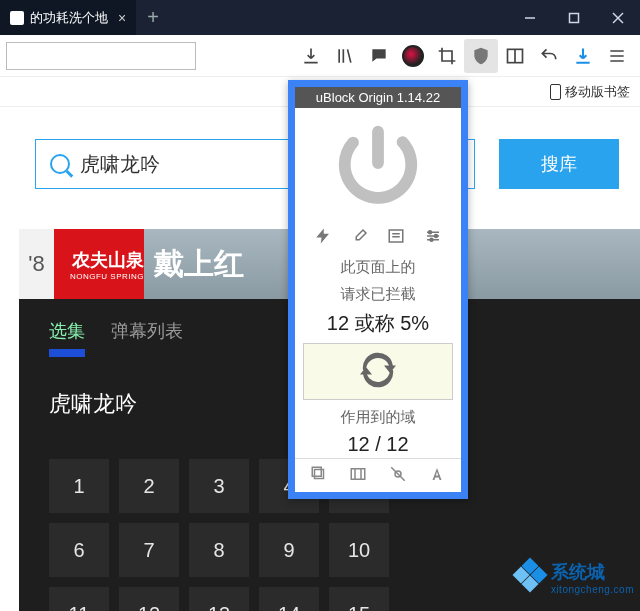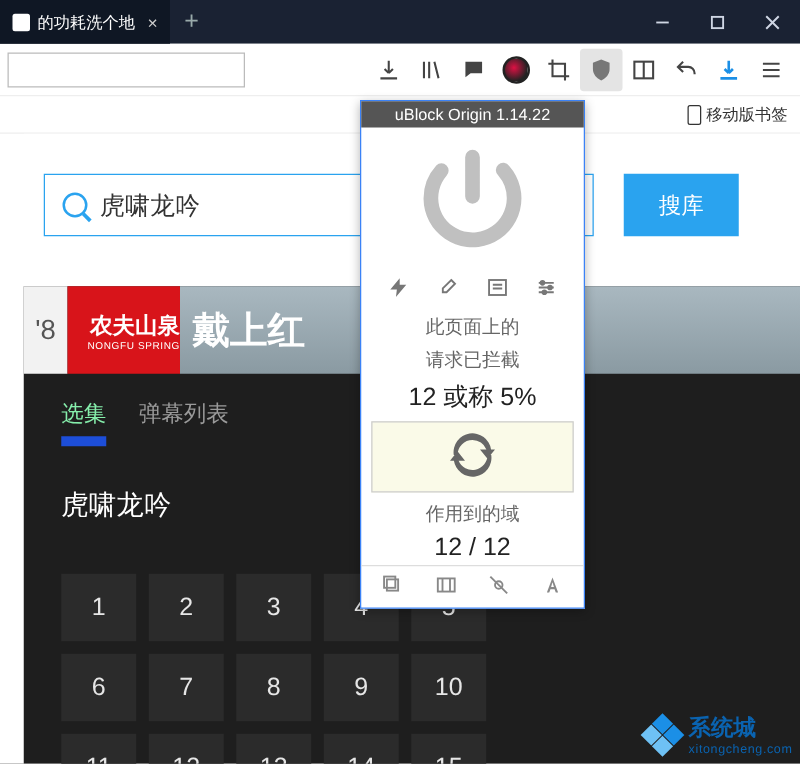--- a/index.html
+++ b/index.html
@@ -27,56 +27,56 @@
   .bookbar { height: 30px; display:flex; justify-content:flex-end; align-items:center; padding:0 10px; font-size:13px; color:#333; border-bottom:1px solid #eee; gap:4px;}
   .bookbar .phone { width:11px; height:16px; border:1.5px solid #333; border-radius:2px; }
 
   
   .page { position:absolute; left:0; right:0; top:107px; bottom:0; background:#fff;margin-left:19px; }
 
   .searchbar { position:absolute; left:16px; top:32px; width:440px; height:50px; border:1.5px solid #2aa3ef; display:flex; align-items:center; padding:0 14px; gap:10px;}
   .searchbar .mag { width:20px; height:20px; border:2.5px solid #2aa3ef; border-radius:50%; position:relative;}
   .searchbar .mag::after{content:""; position:absolute; width:2.5px; height:8px; background:#2aa3ef; bottom:-6px; right:-2px; transform:rotate(-45deg);}
   .searchbar input { border:none; outline:none; font-size:20px; color:#333; flex:1; }
-  .searchbtn { position:absolute; left:480px; top:32px; width:92px; height:50px; background:#2aa3ef; color:#fff; font-size:18px; display:flex; align-items:center; justify-content:center;}
+  .searchbtn { position:absolute; left:480px; top:32px; width:120px; height:50px; background:#2aa3ef; color:#fff; font-size:18px; display:flex; align-items:center; justify-content:center;}
 
   
   .video { position:absolute; left:0; top:122px; right:0; bottom:0; background:#1e1e1e; color:#d0d0d0; }
   .banner { position:absolute; left:0; top:0; height:70px; width:100%; display:flex; align-items:stretch; }
   .banner .num { width:35px; background:#f2f2f2; color:#555; display:flex; align-items:center; justify-content:center; font-size:22px;}
   .banner .red { width:90px; background:#d8141a; color:#fff; display:flex; flex-direction:column; align-items:flex-end; justify-content:center; font-size:18px; font-weight:bold;}
   .banner .red small{font-size:8px; font-weight:normal; letter-spacing:0.5px;}
   .banner .rest { flex:1; background:linear-gradient(#a9b8c0,#8a9aa2); color:#fff; font-size:30px; font-weight:bold; display:flex; align-items:center; padding-left:10px;}
 
   .tabs { position:absolute; top:90px; left:30px; display:flex; gap:26px; font-size:18px; }
   .tabs .t { color:#9a9a9a; padding-bottom:6px; }
   .tabs .t.active { color:#86efac; border-bottom:8px solid #1d4ed8;}
 
   .vtitle { position:absolute; top:160px; left:30px; font-size:22px; color:#fff;}
   .vmeta { position:absolute; top:194px; left:30px; font-size:14px; color:#9a9a9a;}
 
   .epgrid { position:absolute; top:230px; left:30px; display:grid; grid-template-columns:repeat(5,60px); gap:10px;}
   .ep { width:60px; height:54px; background:#2b2b2b; color:#e6e6e6; font-size:20px; display:flex; align-items:center; justify-content:center;}
 
   
-  .ublock { position:absolute; left:288px; top:80px; width:180px; background:#fff; border:1px solid #3b82f6; box-shadow:0 2px 8px rgba(0,0,0,0.3); font-size:14px; color:#222; text-align:center;}
+  .ublock { position:absolute; left:288px; top:80px; width:180px; background:#fff; border:7px solid #3b82f6; box-shadow:0 2px 8px rgba(0,0,0,0.3); font-size:14px; color:#222; text-align:center;}
   .ublock .hd { background:#555; color:#fff; font-size:13px; padding:3px 0;}
   .ublock .power { padding:10px 0 6px;}
   .ublock .power svg { width:94px; height:94px; color:#c0c0c0;}
   .ublock .row { display:flex; justify-content:space-around; padding:6px 10px; color:#777;}
   .ublock .row svg{width:18px;height:18px;}
   .ublock .lbl { color:#666; font-size:15px; padding:4px 0;}
   .ublock .big { font-size:20px; padding:2px 0;}
   .ublock .refresh { margin:4px 8px; border:1px solid #ccc; background:#fafae8; padding:8px 0;}
   .ublock .refresh svg{width:36px;height:36px;color:#666;}
   .ublock .foot { border-top:1px solid #ddd; display:flex; justify-content:space-around; padding:6px 4px; color:#888;}
   .ublock .foot svg{width:18px;height:18px;}
 
   
-  .wm { position:absolute; right:6px; bottom:6px; display:flex; align-items:center; gap:6px; font-size:18px; color:#0a63b0; font-weight:bold;}
+  .wm { position:absolute; right:6px; bottom:16px; display:flex; gap:6px; font-size:18px; color:#0a63b0; font-weight:bold;}
   .wm small{display:block; font-size:10px; color:#0a63b0; font-weight:normal; letter-spacing:0.5px;}
   .wm .logo { width:30px; height:30px; position:relative;}
   .wm .logo span{position:absolute;width:12px;height:12px;background:#1b8fe6;transform:rotate(45deg);}
   .wm .logo span:nth-child(1){left:9px;top:0;}
   .wm .logo span:nth-child(2){left:0;top:9px;background:#6ec1f5;}
   .wm .logo span:nth-child(3){left:18px;top:9px;}
   .wm .logo span:nth-child(4){left:9px;top:18px;background:#6ec1f5;}
 </style>
 </head>
 <body>

